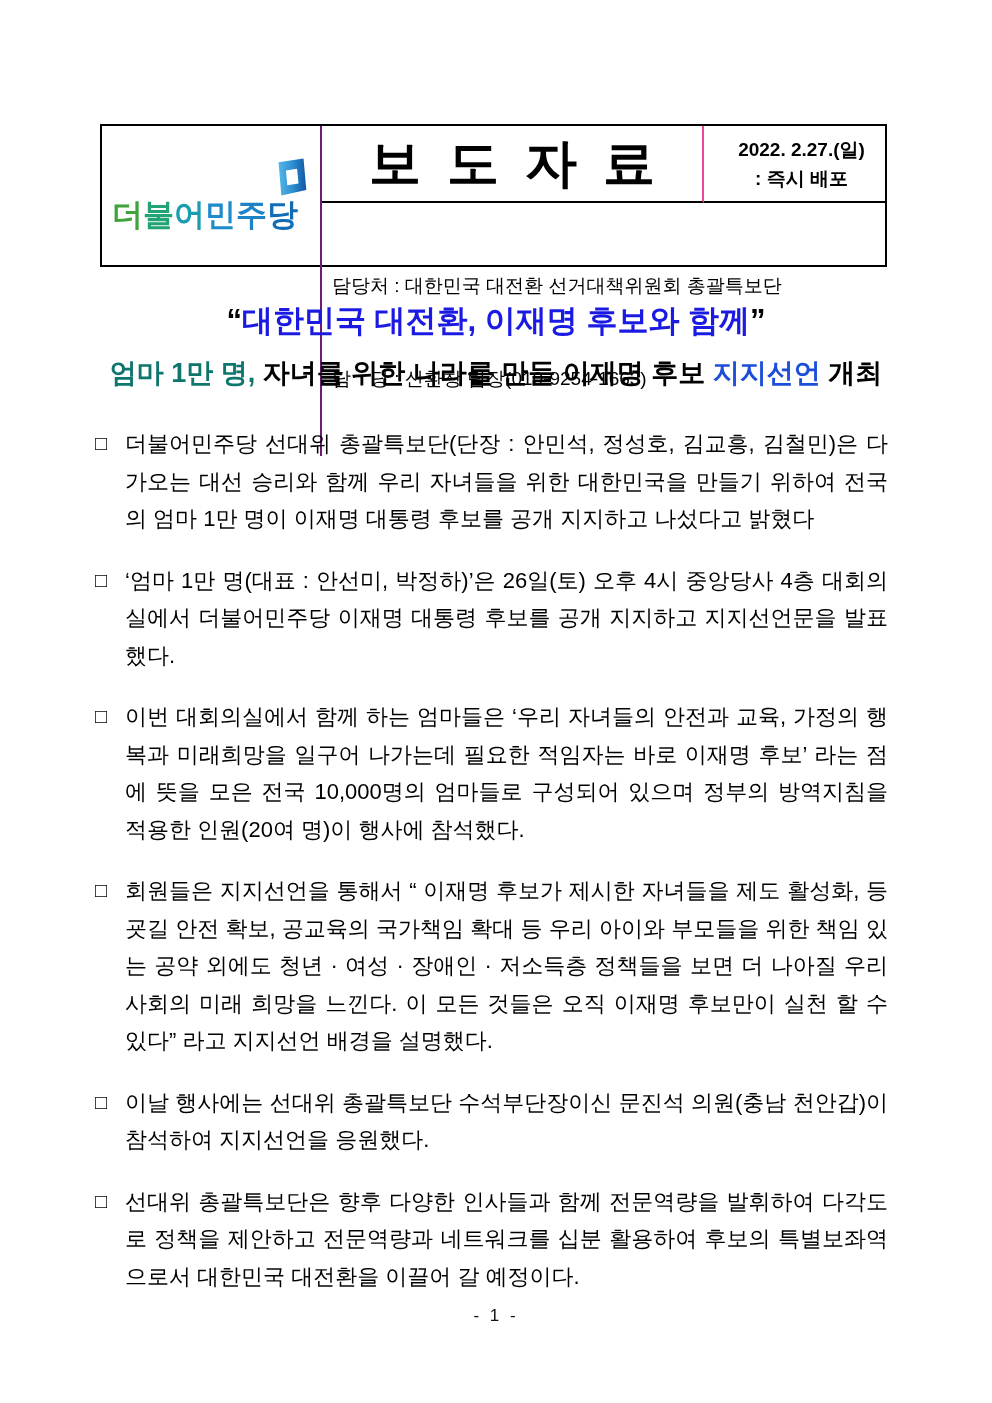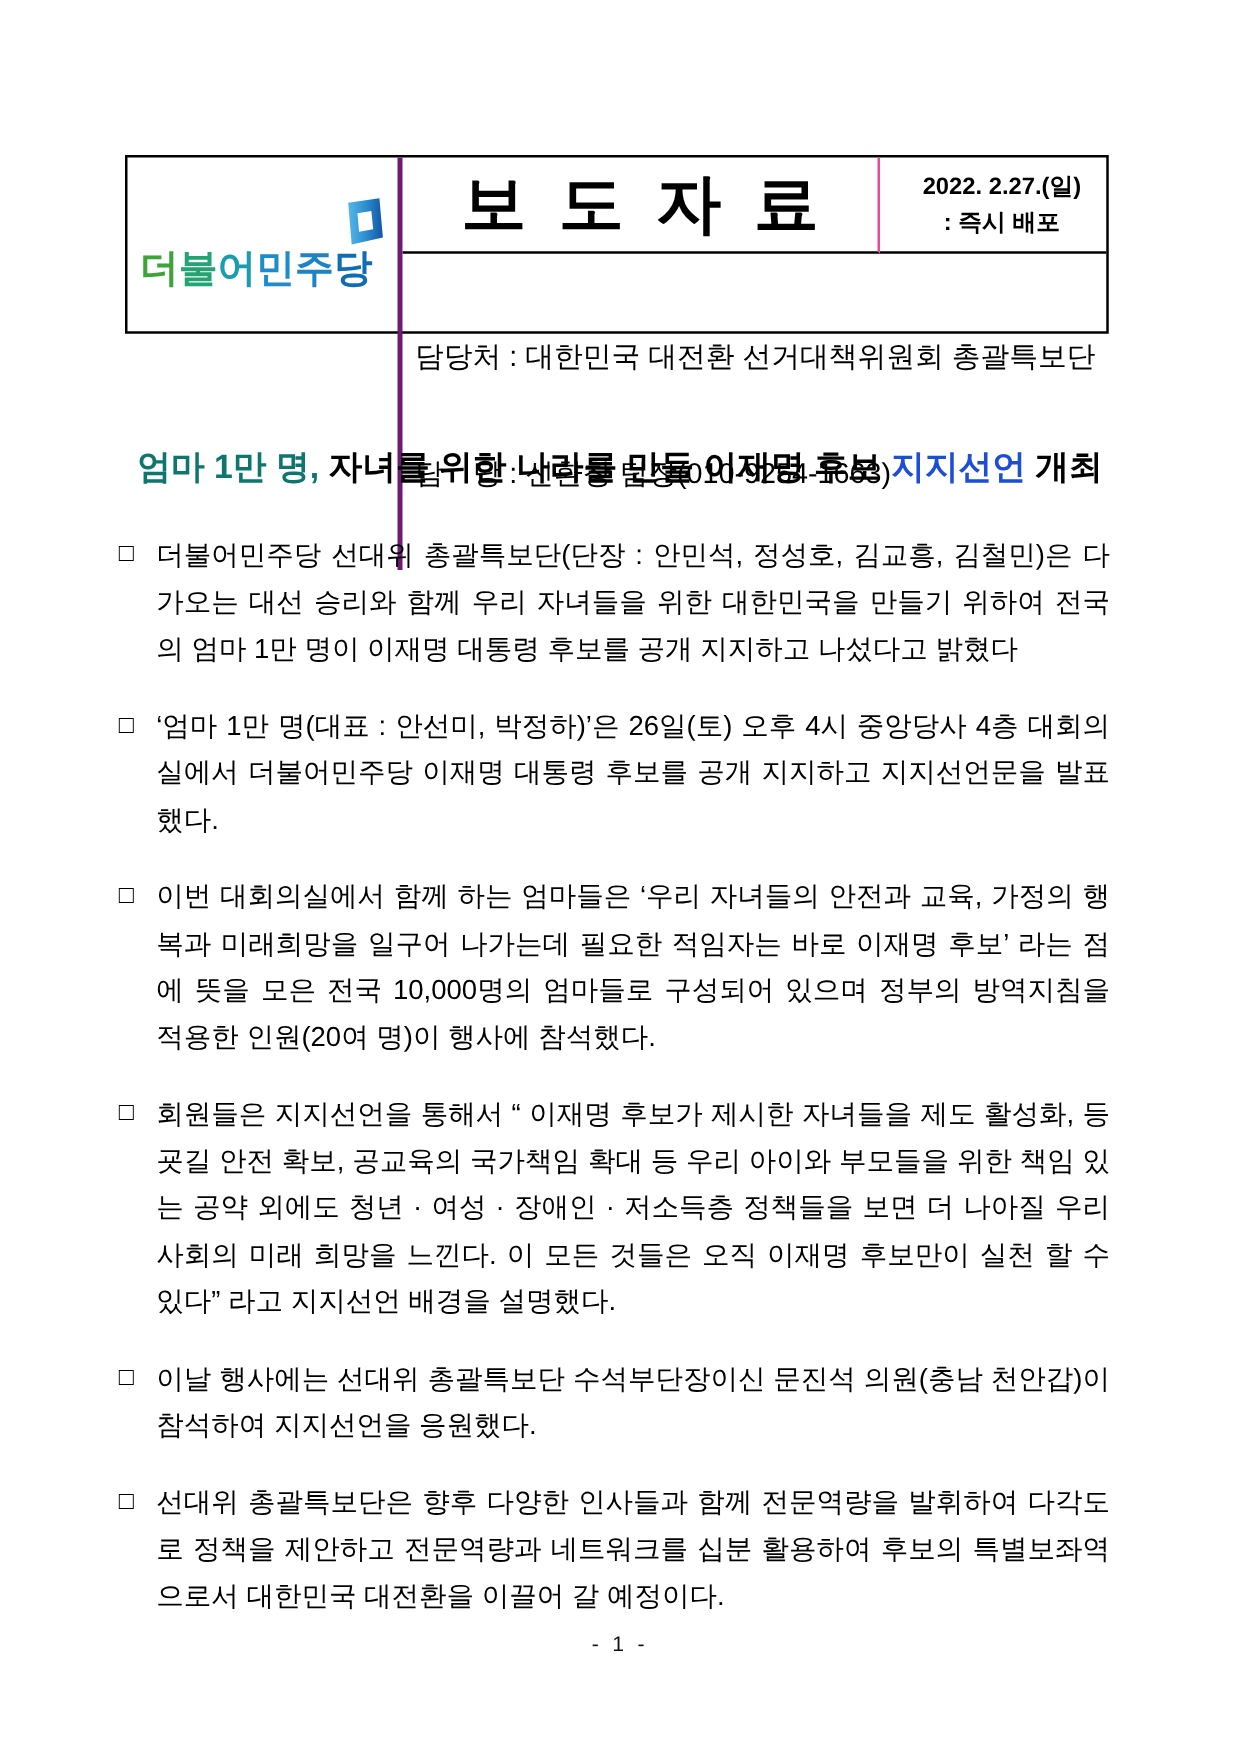--- a/index.html
+++ b/index.html
@@ -20,21 +20,21 @@
     width: 787px; height: 143px;
     border: 2px solid #000;
     display: grid;
     grid-template-columns: 220px 382px 1fr;
     grid-template-rows: 77px 1fr;
     box-sizing: border-box;
     background: #fff;
   }
   .cell-logo {
     grid-row: 1 / 3; grid-column: 1;
-    border-right: 4px solid #701a75;
+    border-right: 2px solid #701a75;
     position: relative;
   }
   .logo-flag { position: absolute; left: 171px; top: 31px; width: 37px; height: 40px; }
   .logo-text {
     position: absolute; left: 10px; top: 68px;
     font-size: 31px; font-weight: bold; letter-spacing: 0px;
     white-space: nowrap;
   }
   .cell-press {
     grid-row: 1; grid-column: 2;
@@ -53,21 +53,21 @@
     border-bottom: 2px solid #000;
     display: flex; flex-direction: column;
     align-items: center; justify-content: center;
     font-size: 19px; font-weight: bold; line-height: 29px;
     white-space: nowrap;
     padding-left: 14px;
   }
   .cell-contact {
     grid-row: 2; grid-column: 2 / 4;
     padding: 5px 0 0 10px;
-    font-size: 23px; line-height: 31px;
+    font-size: 19px; line-height: 31px;
     white-space: pre-wrap;
   }
 
   
   .headline-title {
     position: absolute; top: 300px; left: 0; width: 100%;
     text-align: center;
     font-size: 31px; font-weight: 900;
     white-space: nowrap;
   }
@@ -141,20 +141,23 @@
       <span>2022. 2.27.(일)</span>
       <span>: 즉시 배포</span>
     </div>
 
     <div class="cell-contact">
       <div>담당처 : 대한민국 대전환 선거대책위원회 총괄특보단</div>
       <div>담　당 : 신환창 팀장(010-9254-1663)</div>
     </div>
   </div>
 
+  <div class="headline-title">
+    <span class="quote">“</span><span style="color: rgb(27, 26, 227);">대한민국 대전환, 이재명 후보와 함께</span><span class="quote">”</span>
+  </div>
 
   <div class="headline-sub">
     <span style="color: #0f766e;">엄마 1만 명,</span><span> 자녀를 위한 나라를 만들 이재명 후보 </span><span style="color: #1d4ed8;">지지선언</span><span> 개최</span>
   </div>
 
   <div class="body-block">
     <div class="para">
       <span class="bullet">□</span>
       <span class="ptext">더불어민주당 선대위 총괄특보단(단장 : 안민석, 정성호, 김교흥, 김철민)은 다가오는 대선 승리와 함께 우리 자녀들을 위한 대한민국을 만들기 위하여 전국의 엄마 1만 명이 이재명 대통령 후보를 공개 지지하고 나섰다고 밝혔다</span>
     </div>

